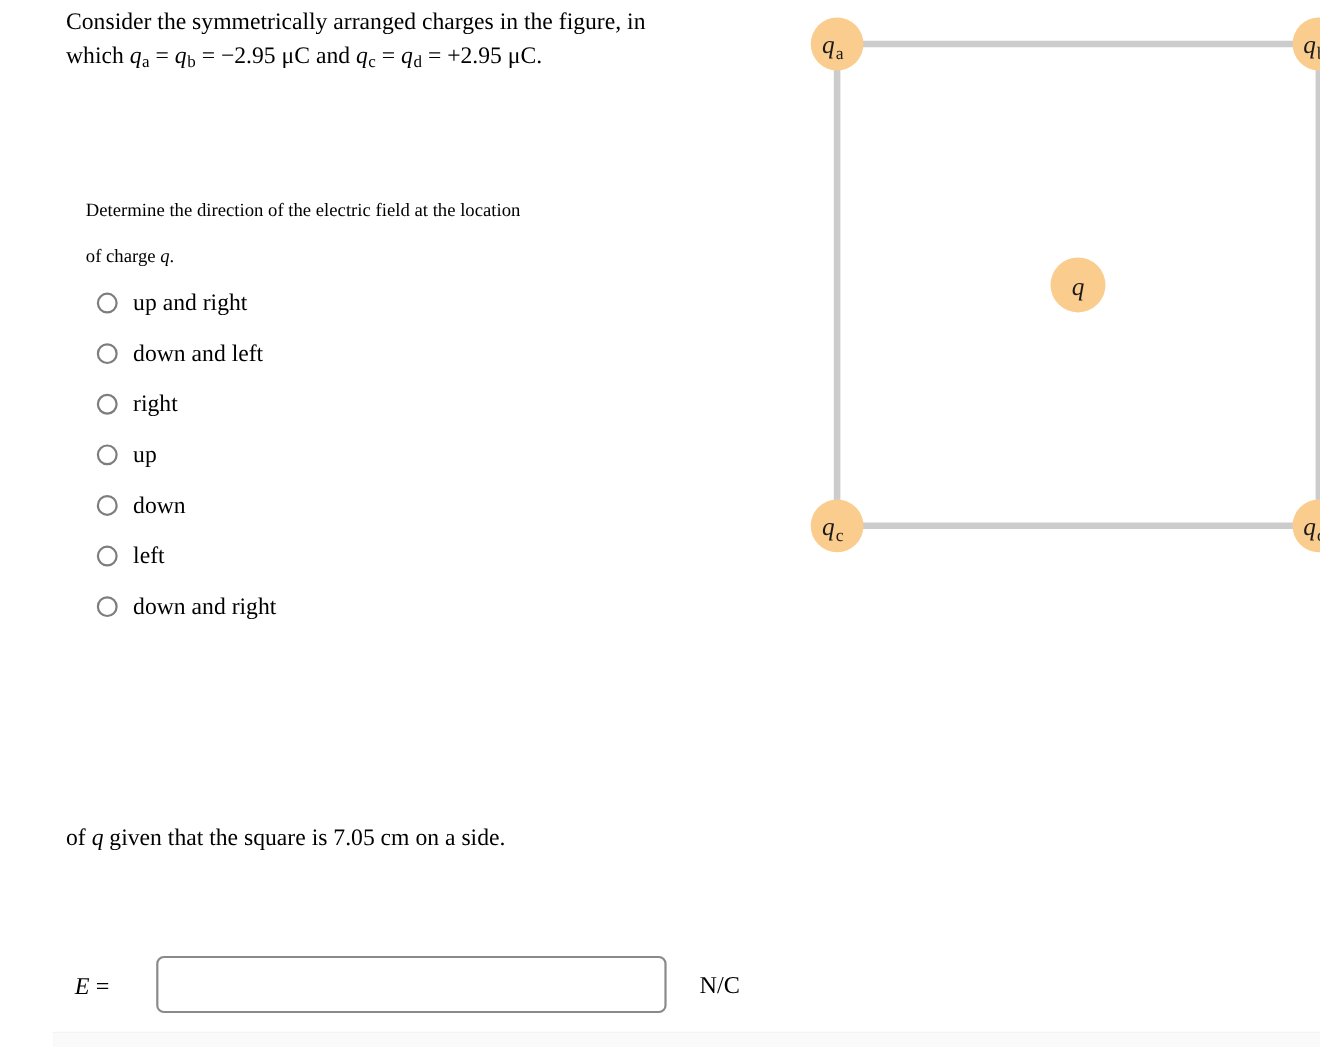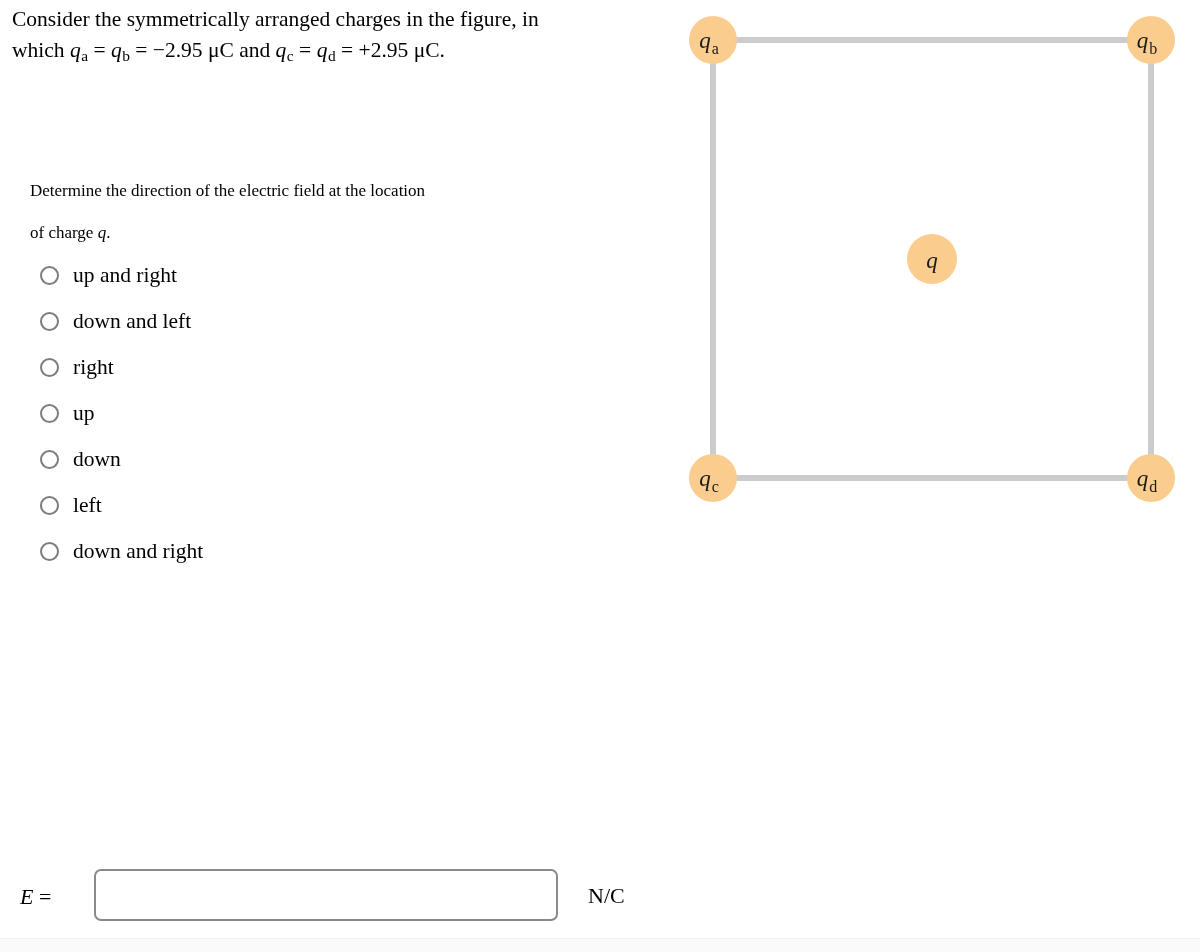--- a/index.html
+++ b/index.html
@@ -12,20 +12,21 @@
     height: 952px;
     position: relative;
     overflow: hidden;
     font-family: "Liberation Serif", "DejaVu Serif", serif;
     color: #000000;
   }
 
   .page {
     position: absolute;
     inset: 0;
+    margin-left: 48px;
   }
 
   
   .left-col {
     position: absolute;
     left: 0;
     top: 0;
     width: 660px;
     height: 952px;
   }
@@ -206,20 +207,21 @@
         <span class="option-label">left</span>
       </div>
       <div class="option-row">
         <span class="radio"></span>
         <span class="option-label">down and right</span>
       </div>
     </div>
 
     <div class="prompt-magnitude">
       <br>
+      <span><span>of </span><span class="mi">q</span><span> given that the square is 7.05 cm on a side.</span></span>
     </div>
 
     <div class="answer-row">
       <span class="answer-label"><span class="mi">E</span><span> =</span></span>
       <input class="answer-input" type="text" placeholder="" style="">
       <span class="answer-units">N/C</span>
     </div>
 
     <div class="bottom-strip"></div>
   </div>

